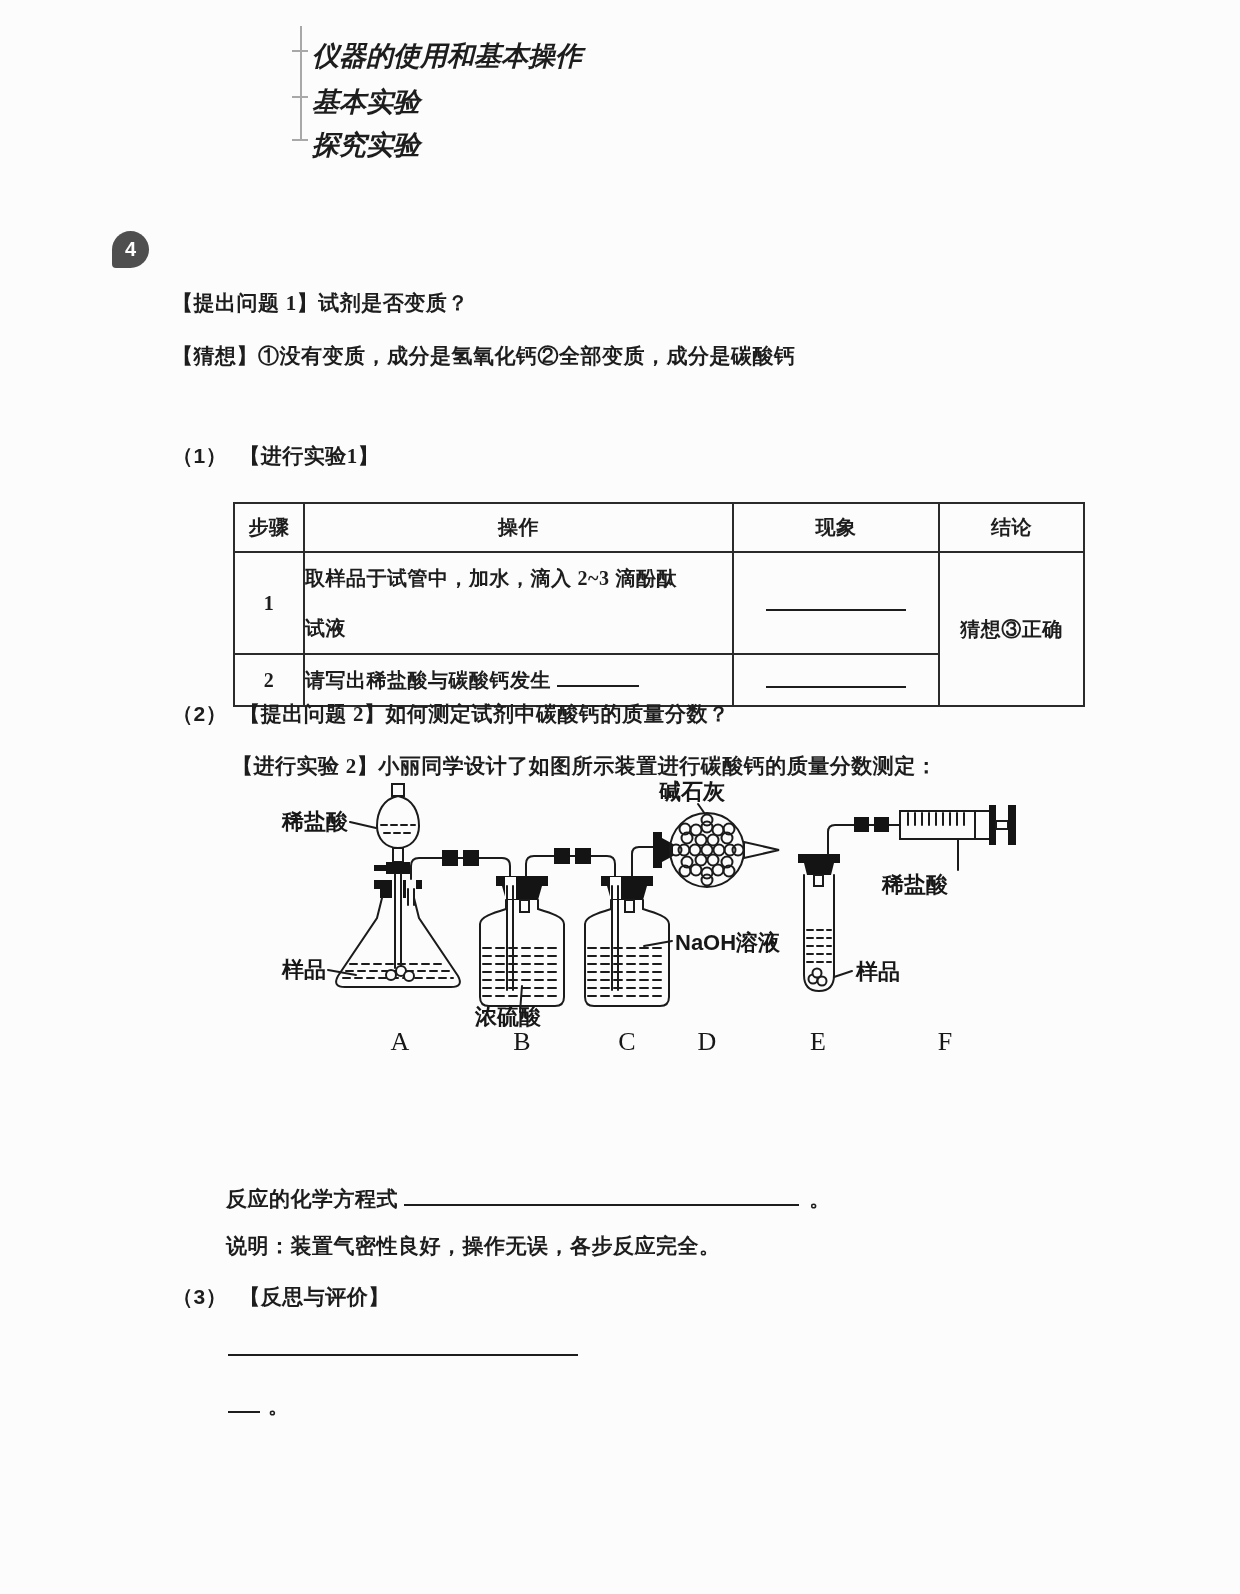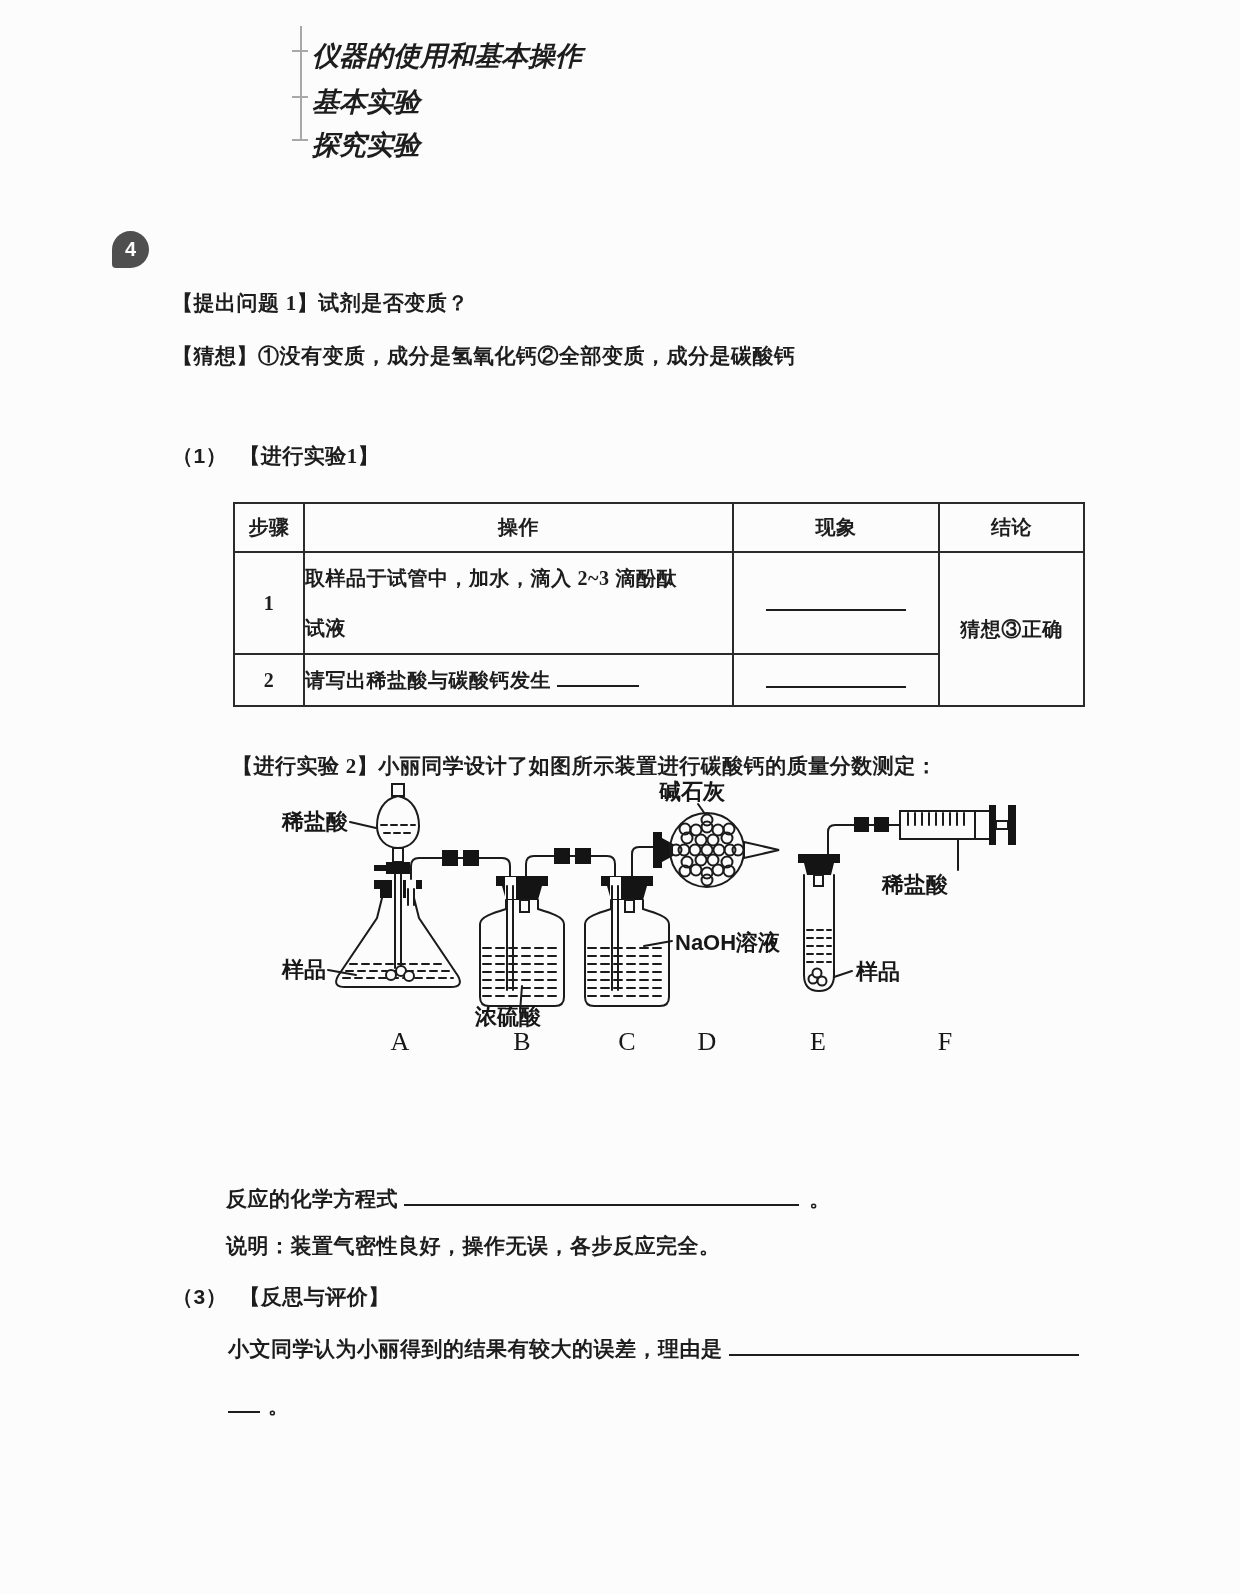--- a/index.html
+++ b/index.html
@@ -77,20 +77,21 @@
       <td class="concl" rowspan="2">猜想③正确</td>
     </tr>
     <tr style="height:52px;">
       <td class="step">2</td>
       <td class="op2"><span>请写出稀盐酸与碳酸钙发生 </span><span class="blank" style="width:82px;"></span></td>
       <td class="phen"><span class="blank" style="width:140px;"></span></td>
     </tr>
   </tbody>
     </table>
 
+  <div class="line" style="left:172px;top:700px;"><span class="idx">（2）</span><span>【提出问题 </span><span class="num">2</span><span>】如何测定试剂中碳酸钙的质量分数？</span></div>
 
   <div class="line" style="left:232px;top:752px;"><span>【进行实验 </span><span class="num">2</span><span>】小丽同学设计了如图所示装置进行碳酸钙的质量分数测定：</span></div>
 
   <svg style="position:absolute;left:270px;top:778px;" width="760" height="290" viewBox="0 0 760 290">
     <g stroke="#1b1b1b" stroke-width="2" fill="none" stroke-linecap="round">
 
       <g>
         <rect x="122" y="6" width="12" height="12"></rect>
         <path d="M128,18 C113,21 107,34 107,48 C107,61 116,70 128,70 C140,70 149,61 149,48 C149,34 143,21 128,18 Z"></path>
         <line x1="111" y1="47" x2="145" y2="47" stroke-dasharray="6 4"></line>
@@ -261,17 +262,17 @@
   </svg>
 
 
 
   <div class="line" style="left:226px;top:1185px;"><span>反应的化学方程式 </span><span class="blank" style="width:395px;"></span><span style="margin-left:10px;">。</span></div>
 
   <div class="line" style="left:226px;top:1232px;">说明：装置气密性良好，操作无误，各步反应完全。</div>
 
   <div class="line" style="left:172px;top:1283px;"><span class="idx">（3）</span><span>【反思与评价】</span></div>
 
-  <div class="line" style="left:228px;top:1335px;"><span>小文同学认为小丽得到的结果有较大的误差，理由是 </span><span class="blank" style="width:350px;"></span></div>
+  <div class="line" style="left:228px;top:1335px;"><span class="blank" style="width:350px;"></span></div>
 
   <div class="line" style="left:228px;top:1392px;"><span class="blank" style="width:32px;"></span><span style="margin-left:8px;">。</span></div>
 
 </div>
 
 </body></html>

